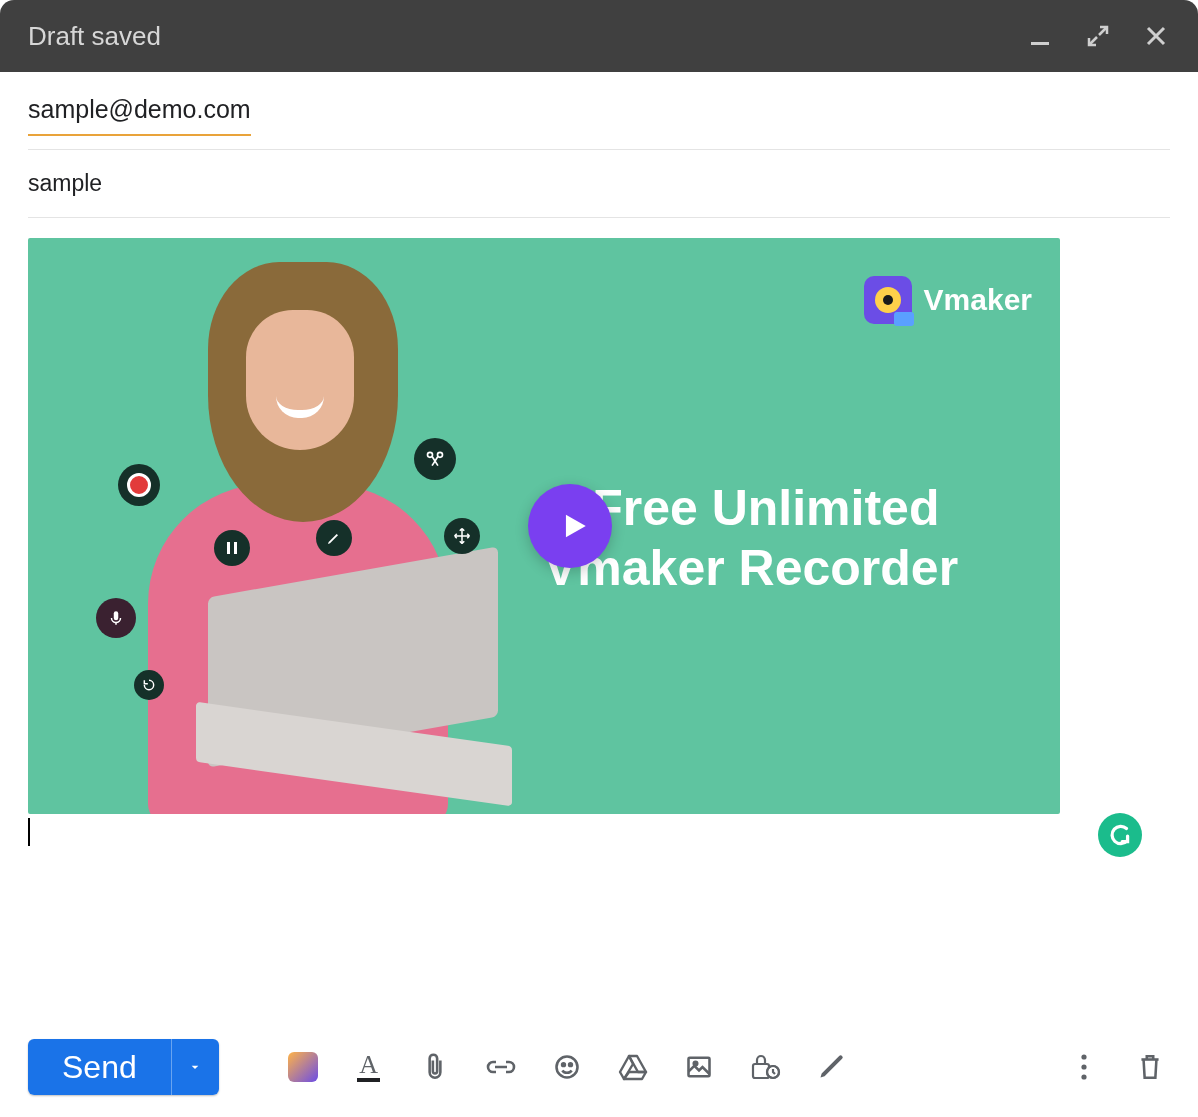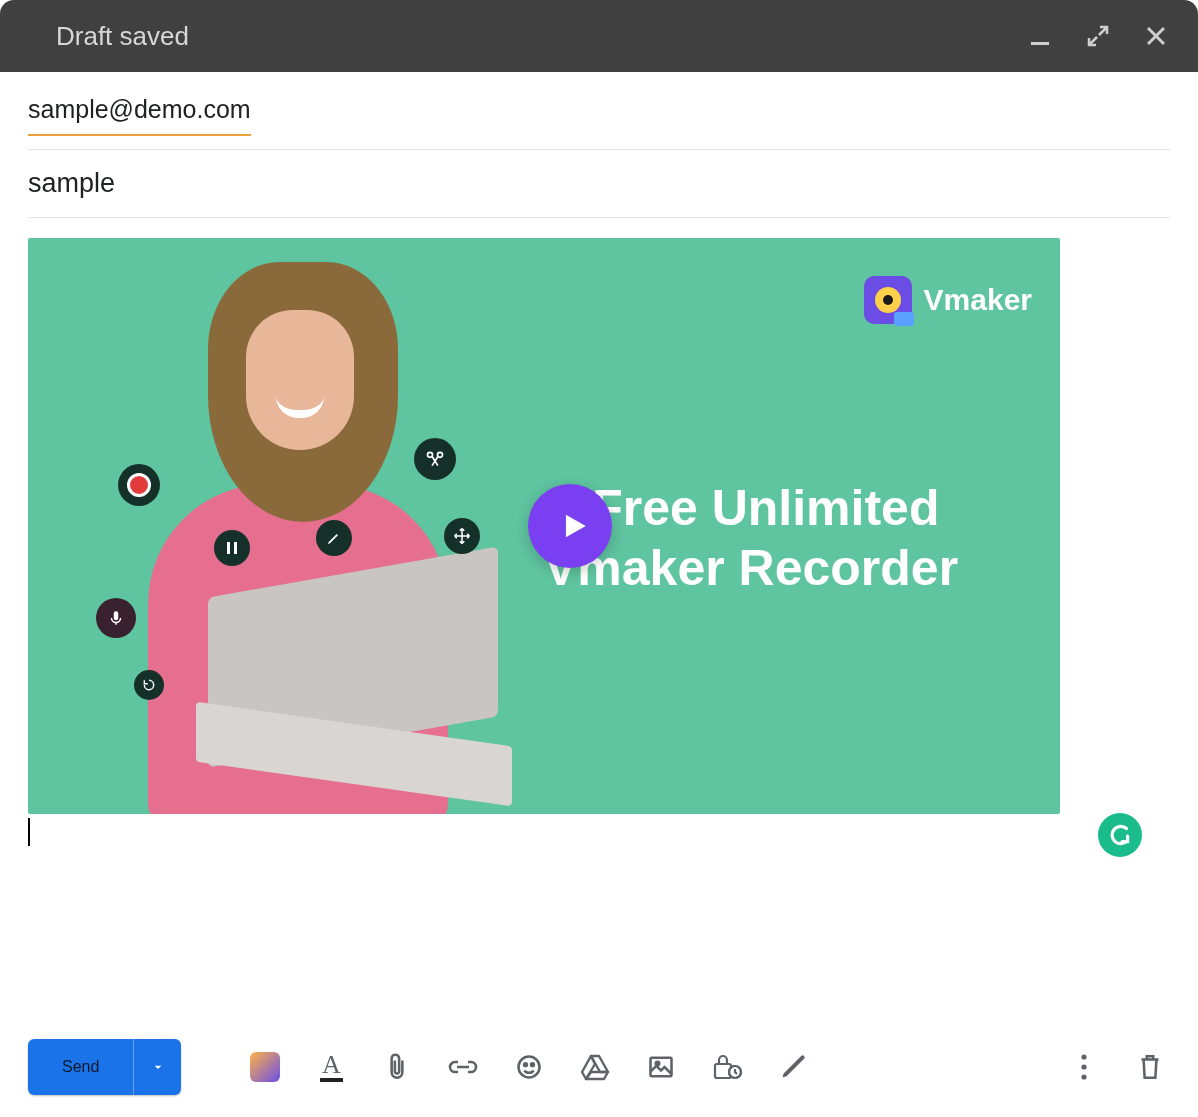--- a/index.html
+++ b/index.html
@@ -1,30 +1,30 @@
 <!DOCTYPE html>
 <html><head>
 <meta charset="utf-8">
 <style>
   * { box-sizing: border-box; margin: 0; padding: 0; }
   html, body { width: 1198px; height: 1117px; font-family: Arial, Helvetica, sans-serif; background: #fff; }
   .window { width: 1198px; height: 1117px; display: flex; flex-direction: column; border-radius: 14px 14px 0 0; overflow: hidden; }
 
   
   .titlebar { background: #404040; color: #d7d7d7; height: 72px; display: flex; align-items: center; padding: 0 28px; }
-  .titlebar .title { font-size: 26px; font-weight: 400; flex: 1; margin-left: 28px; }
+  .titlebar .title { font-size: 26px; font-weight: 400; flex: 1; }
   .titlebar .win-controls { display: flex; gap: 30px; align-items: center; }
   .titlebar .ctrl { width: 28px; height: 28px; display: flex; align-items: center; justify-content: center; cursor: pointer; color: #cfcfcf; }
   .titlebar svg { display: block; }
 
   
   .fields { padding: 10px 28px 0 28px; }
   .field-row { height: 68px; display: flex; align-items: center; border-bottom: 1px solid #e4e4e4; }
   .recipient-chip { font-size: 25px; color: #202124; border-bottom: 2px solid #e9a33a; padding-bottom: 10px; }
-  .subject-text { font-size: 27px; color: #202124; }
+  .subject-text { font-size: 23px; color: #202124; }
 
   
   .body-area { flex: 1; padding: 20px 28px 0 28px; position: relative; }
   .thumb { width: 1032px; height: 576px; background: #5fc4a0; border-radius: 2px; position: relative; overflow: hidden; }
   .thumb .brand { position: absolute; top: 38px; right: 28px; display: flex; align-items: center; gap: 12px; }
   .brand-logo { width: 48px; height: 48px; background: #6b4de6; border-radius: 10px; position: relative; display:flex; align-items:center; justify-content:center; }
   .brand-logo .eye { width: 26px; height: 26px; background: #ffd04a; border-radius: 50%; position: relative; }
   .brand-logo .eye::after { content:''; position:absolute; width:10px; height:10px; background:#1b1b1b; border-radius:50%; top:8px; left:8px; }
   .brand-logo .cam { position:absolute; width:20px; height:14px; background:#5aa0ff; border-radius:3px; bottom:-2px; right:-2px; }
   .brand-text { color: #fff; font-size: 30px; font-weight: 700; }
@@ -53,21 +53,21 @@
   .float-icon.mic { left:68px;  top:360px; width:40px; height:40px; background:#3a2130; }
   .float-icon.redo{ left:106px; top:432px; width:30px; height:30px; }
 
   .cursor-caret { position: absolute; left: 28px; top: 600px; width: 2px; height: 28px; background: #000; }
 
   .grammarly { position: absolute; right: 56px; bottom: 160px; width: 44px; height: 44px; background: #1bbc8c; border-radius: 50%; display:flex; align-items:center; justify-content:center; color:#fff; }
 
   
   .toolbar { height: 100px; display: flex; align-items: center; padding: 0 28px; gap: 26px; }
   .send-group { display: flex; height: 56px; border-radius: 6px; overflow: hidden; box-shadow: 0 1px 2px rgba(0,0,0,.25); }
-  .send-btn { background: #1a73e8; color: #0f172a; font-size: 16px; font-weight: 500; padding: 0 34px; display:flex; align-items:center; border:none; cursor:pointer; }
+  .send-btn { background: #1a73e8; color: #ffffff; font-size: 32px; font-weight: 500; padding: 0 34px; display:flex; align-items:center; border:none; cursor:pointer; }
   .send-more { background: #1a73e8; width: 48px; display:flex; align-items:center; justify-content:center; border-left: 1px solid rgba(255,255,255,.35); cursor:pointer; }
   .tb-spacer-sm { width: 12px; }
   .tb-icon { width: 40px; height: 40px; display:flex; align-items:center; justify-content:center; color:#5f6368; cursor:pointer; border-radius:4px; }
   .tb-icon svg { display:block; }
   .tb-icon.vmaker { position:relative; }
   .tb-icon.vmaker .vm { width:30px; height:30px; background:linear-gradient(135deg,#ffb347,#6b4de6); border-radius:6px; }
   .tb-text-a { font-family: Georgia, serif; font-size: 26px; color:#5f6368; border-bottom: 4px solid #202124; line-height: 26px; padding: 0 2px; }
   .toolbar .flex { flex: 1; }
 </style>
 </head>

